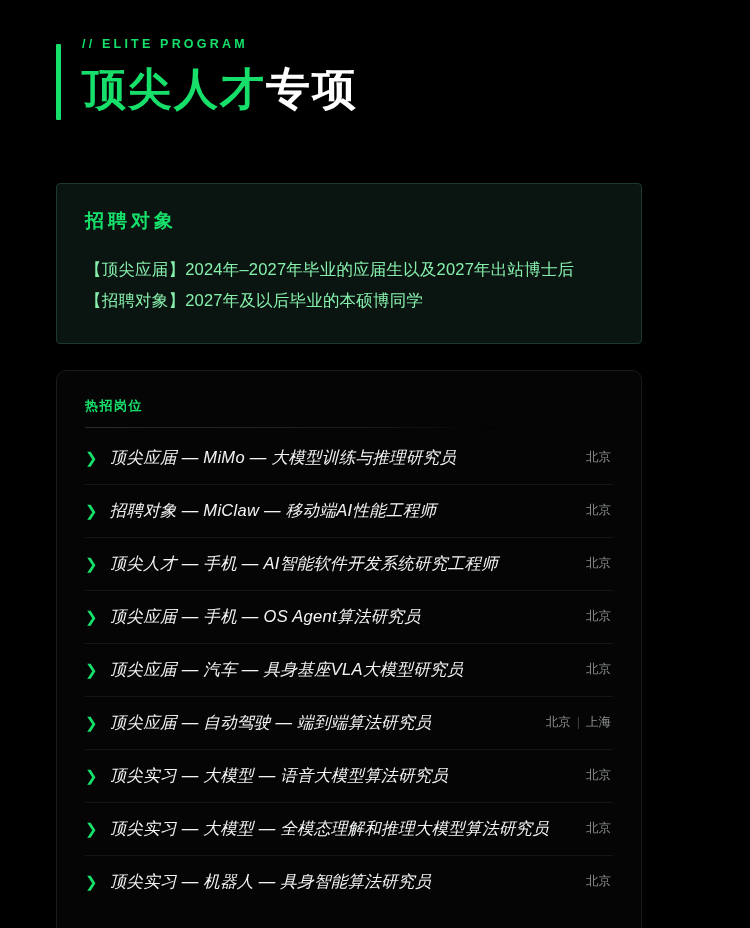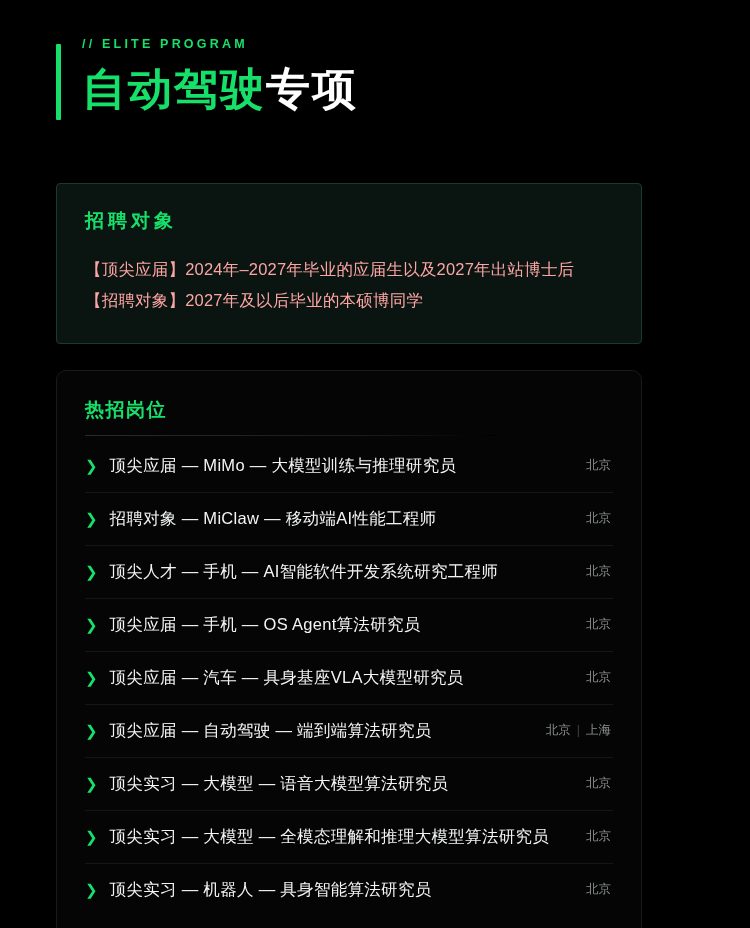--- a/index.html
+++ b/index.html
@@ -60,41 +60,41 @@
     padding: 24px 28px 26px 28px;
   }
   .card-title {
     color: #16e06a;
     font-size: 19px;
     font-weight: 700;
     letter-spacing: 4px;
     margin-bottom: 20px;
   }
   .card-line {
-    color: #fca5a5;
+    color: #86efac;
     font-size: 16.5px;
     line-height: 1.9;
     letter-spacing: 0.2px;
     white-space: nowrap;
   }
 
   
   .jobs {
     margin: 26px 50px 0 56px;
     border: 1px solid #1a1a1a;
     border-top: 1px solid #1a1a1a;
     border-radius: 10px 10px 0 0;
     background: #050505;
     padding: 26px 28px 0 28px;
     height: 560px;
     overflow: hidden;
   }
   .jobs-title {
     color: #16e06a;
-    font-size: 19px;
+    font-size: 13px;
     font-weight: 700;
     letter-spacing: 1.5px;
     margin-bottom: 12px;
   }
   .jobs-underline {
     height: 1px;
     background: linear-gradient(to right, #2a2a2a 0%, #1a1a1a 70%, #000 100%);
     width: 78%;
     margin-bottom: 4px;
   }
@@ -117,20 +117,21 @@
     font-size: 15px;
     line-height: 1;
     flex: 0 0 auto;
     font-weight: 700;
   }
   .job-name {
     color: #f2f5f3;
     font-size: 16.5px;
     letter-spacing: 0.3px;
     white-space: nowrap;
+    font-style: italic;
   }
   .job-loc {
     color: #8a8f8c;
     font-size: 12.5px;
     white-space: nowrap;
     flex: 0 0 auto;
     padding-left: 10px;
   }
   .job-loc .sep {
     color: #3d423f;
@@ -140,21 +141,21 @@
 </head>
 <body>
 
 <div class="page">
 
   <div class="header">
     <div class="header-bar"></div>
     <div class="header-inner">
       <div class="eyebrow">// ELITE PROGRAM</div>
       <div class="title">
-        <span class="t-green">自动驾驶</span><span class="t-white">专项</span>
+        <span class="t-green">顶尖人才</span><span class="t-white">专项</span>
       </div>
     </div>
   </div>
 
   <div class="card">
     <div class="card-title">招聘对象</div>
     <div class="card-line">【顶尖应届】2024年–2027年毕业的应届生以及2027年出站博士后</div>
     <div class="card-line">【招聘对象】2027年及以后毕业的本硕博同学</div>
   </div>
 

